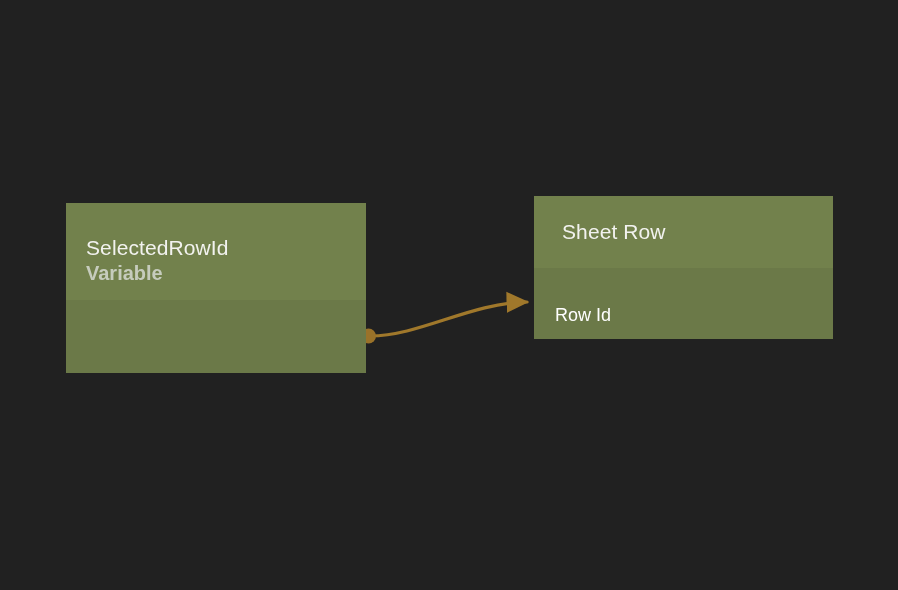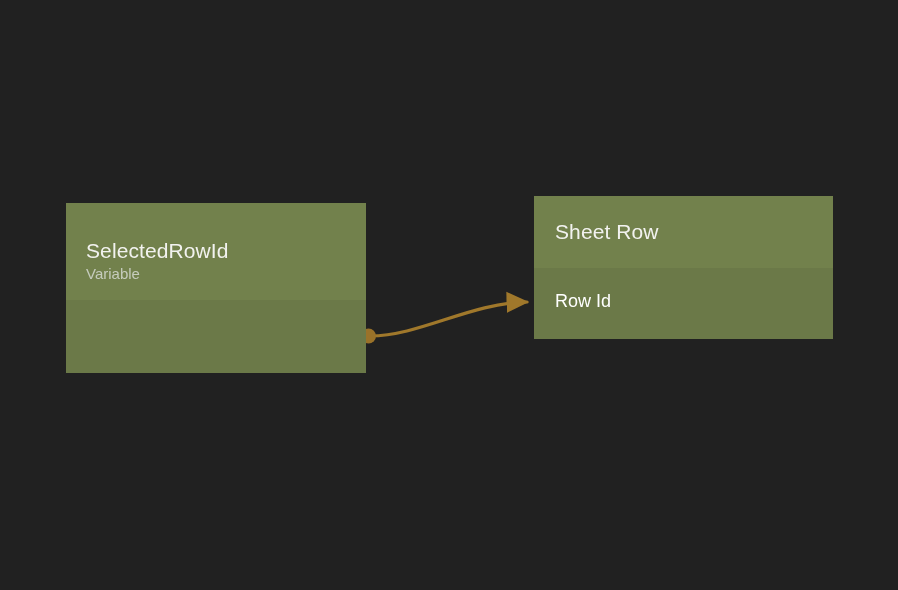--- a/index.html
+++ b/index.html
@@ -39,22 +39,22 @@
   }
   .node-title {
     color:#f2f2ef;
     font-size:21px;
     font-weight:400;
     letter-spacing:0.1px;
     line-height:1.15;
   }
   .node-subtitle {
     color:#c6ccbd;
-    font-size:15px;
-    font-weight:400;
+    font-size:20px;
+    font-weight:700;
     line-height:1.15;
     margin-top:2px;
   }
   .node-body {
     background:#6b7948;
     position:relative;
     flex:1;
   }
   .port-row {
     position:absolute;
@@ -81,24 +81,24 @@
     right:24px; top:20px;
   }
 
   
   #node-sheetrow {
     left:534px; top:196px;
     width:299px; height:143px;
   }
   #node-sheetrow .node-header {
     height:72px;
-    padding:0 0 0 21px;
+    padding:0 0 0 28px;
   }
   #node-sheetrow .port-row {
-    left:21px; top:23px;
+    left:21px; top:37px;
   }
 </style>
 </head>
 <body>
 
 <div id="canvas">
 
   <svg id="wire-layer" viewBox="0 0 898 590" width="898" height="590">
     <defs>
       <marker id="arrowhead" markerWidth="7" markerHeight="7" refX="6.4" refY="3.5" orient="auto" markerUnits="strokeWidth">

